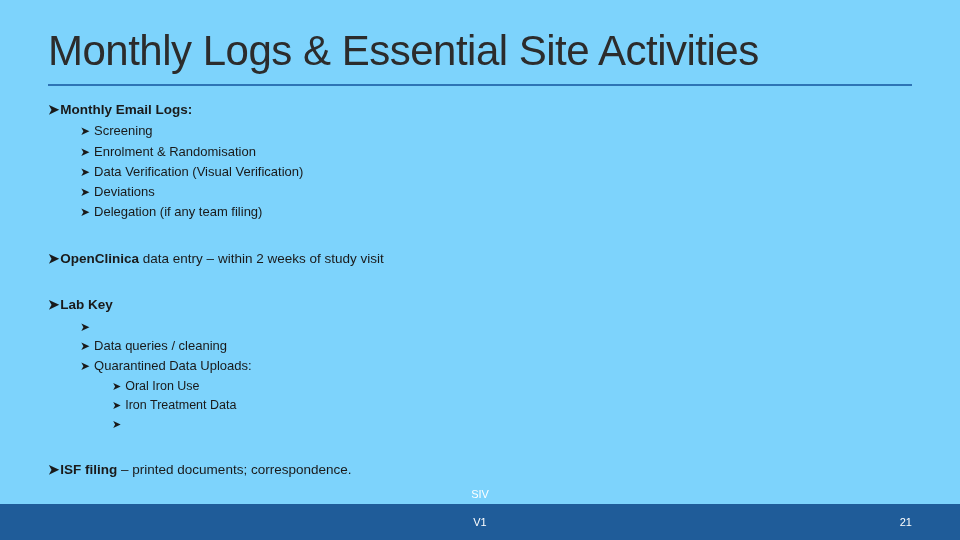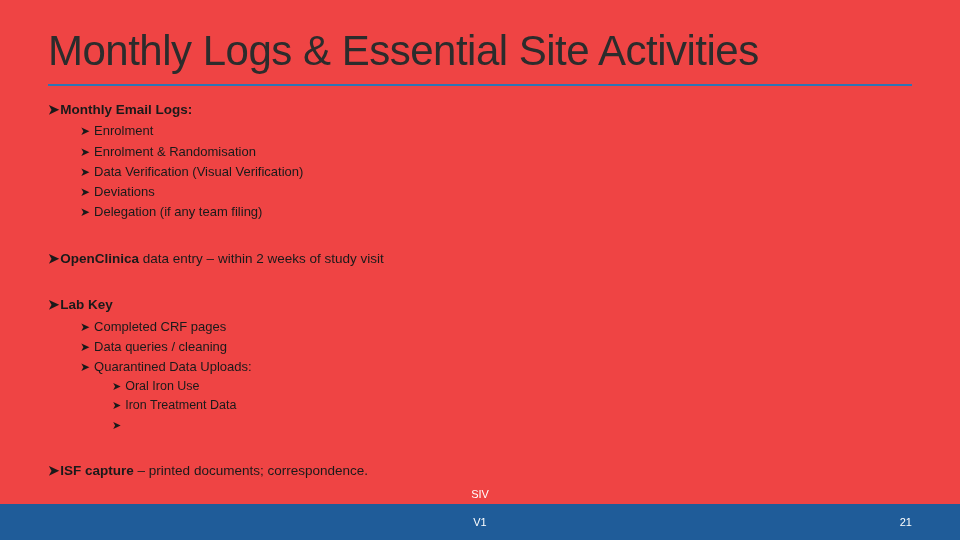--- a/index.html
+++ b/index.html
@@ -8,21 +8,21 @@
       height: 540px;
       background: #ffffff;
       font-family: 'Segoe UI', Arial, sans-serif;
       overflow: hidden;
       position: relative;
     }
 
     .slide {
       width: 960px;
       height: 540px;
-      background: #ef4444;
+      background: #7dd3fc;
       display: flex;
       flex-direction: column;
       position: relative;
     }
 
     .title-area {
       padding: 28px 48px 10px 48px;
     }
 
     .slide-title {
@@ -152,21 +152,21 @@
 
   <div class="content">
 
     <div class="section">
       <div class="section-header">
         <span class="arrow">➤</span><strong>Monthly Email Logs:</strong>
       </div>
       <div class="sub-list">
         <div class="sub-item">
           <span class="sub-arrow">➤</span>
-          <span>Enrolment</span>
+          <span>Screening</span>
         </div>
         <div class="sub-item">
           <span class="sub-arrow">➤</span>
           <span>Enrolment &amp; Randomisation</span>
         </div>
         <div class="sub-item">
           <span class="sub-arrow">➤</span>
           <span>Data Verification (Visual Verification)</span>
         </div>
         <div class="sub-item">
@@ -187,21 +187,20 @@
       </div>
     </div>
 
     <div class="section">
       <div class="section-header">
         <span class="arrow">➤</span><strong>Lab Key</strong>
       </div>
       <div class="sub-list">
         <div class="sub-item">
           <span class="sub-arrow">➤</span>
-          <span>Completed CRF pages</span>
         </div>
         <div class="sub-item">
           <span class="sub-arrow">➤</span>
           <span>Data queries / cleaning</span>
         </div>
         <div class="sub-item">
           <span class="sub-arrow">➤</span>
           <span>Quarantined Data Uploads:</span>
         </div>
         <div class="sub-sub-list">
@@ -215,21 +214,21 @@
           </div>
           <div class="sub-sub-item">
             <span class="arrow3">➤</span>
           </div>
         </div>
       </div>
     </div>
 
     <div class="section">
       <div class="section-header">
-        <span class="arrow">➤</span><strong>ISF capture</strong><span> – printed documents; correspondence.</span>
+        <span class="arrow">➤</span><strong>ISF filing</strong><span> – printed documents; correspondence.</span>
       </div>
     </div>
 
   </div>
 
   <div class="footer">
     <div class="footer-text">
       <span>SIV</span>
       <span>V1</span>
       <span>09/09/2018</span>

